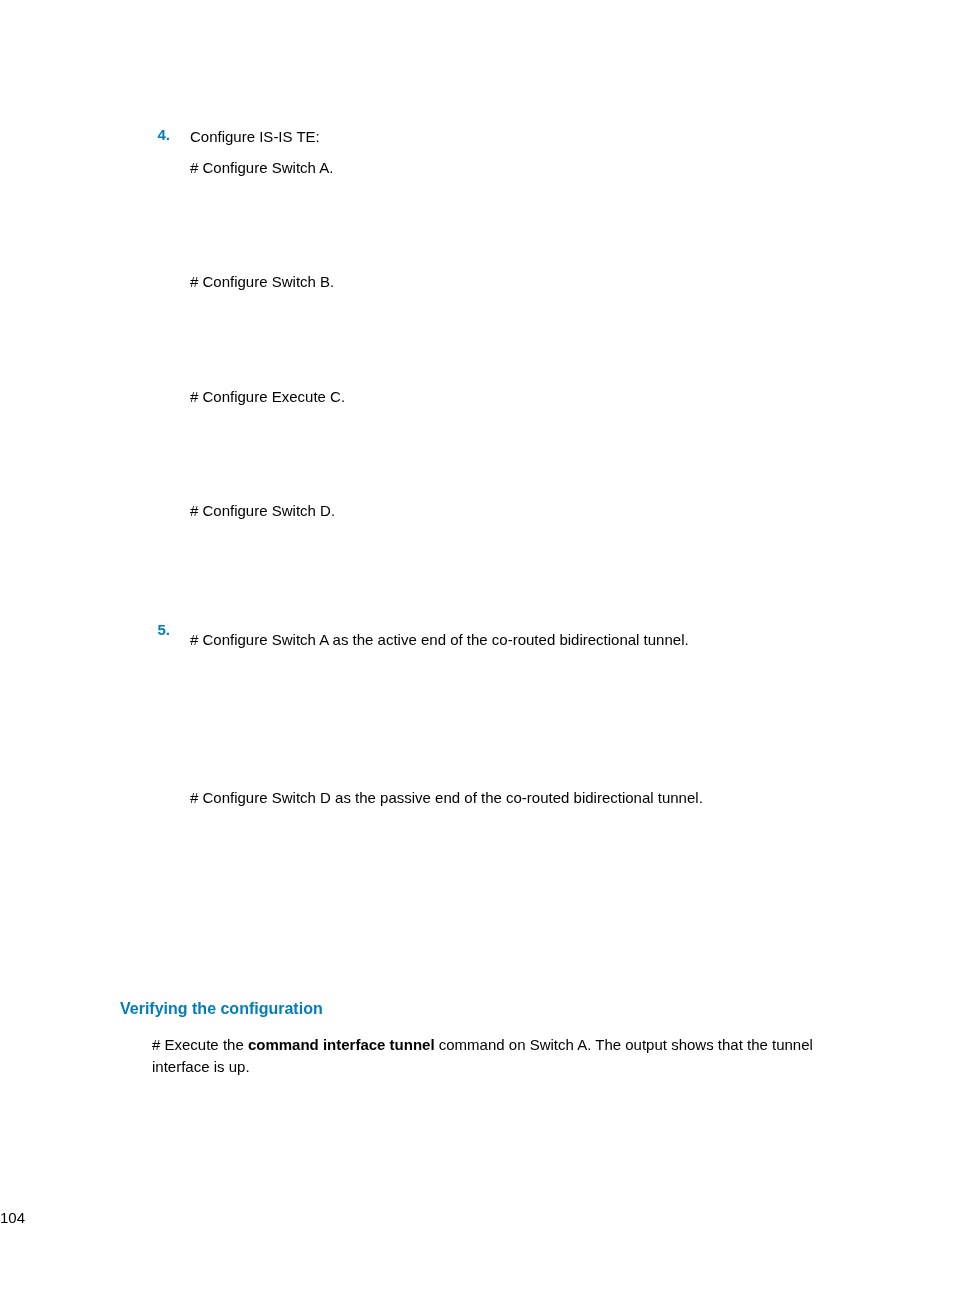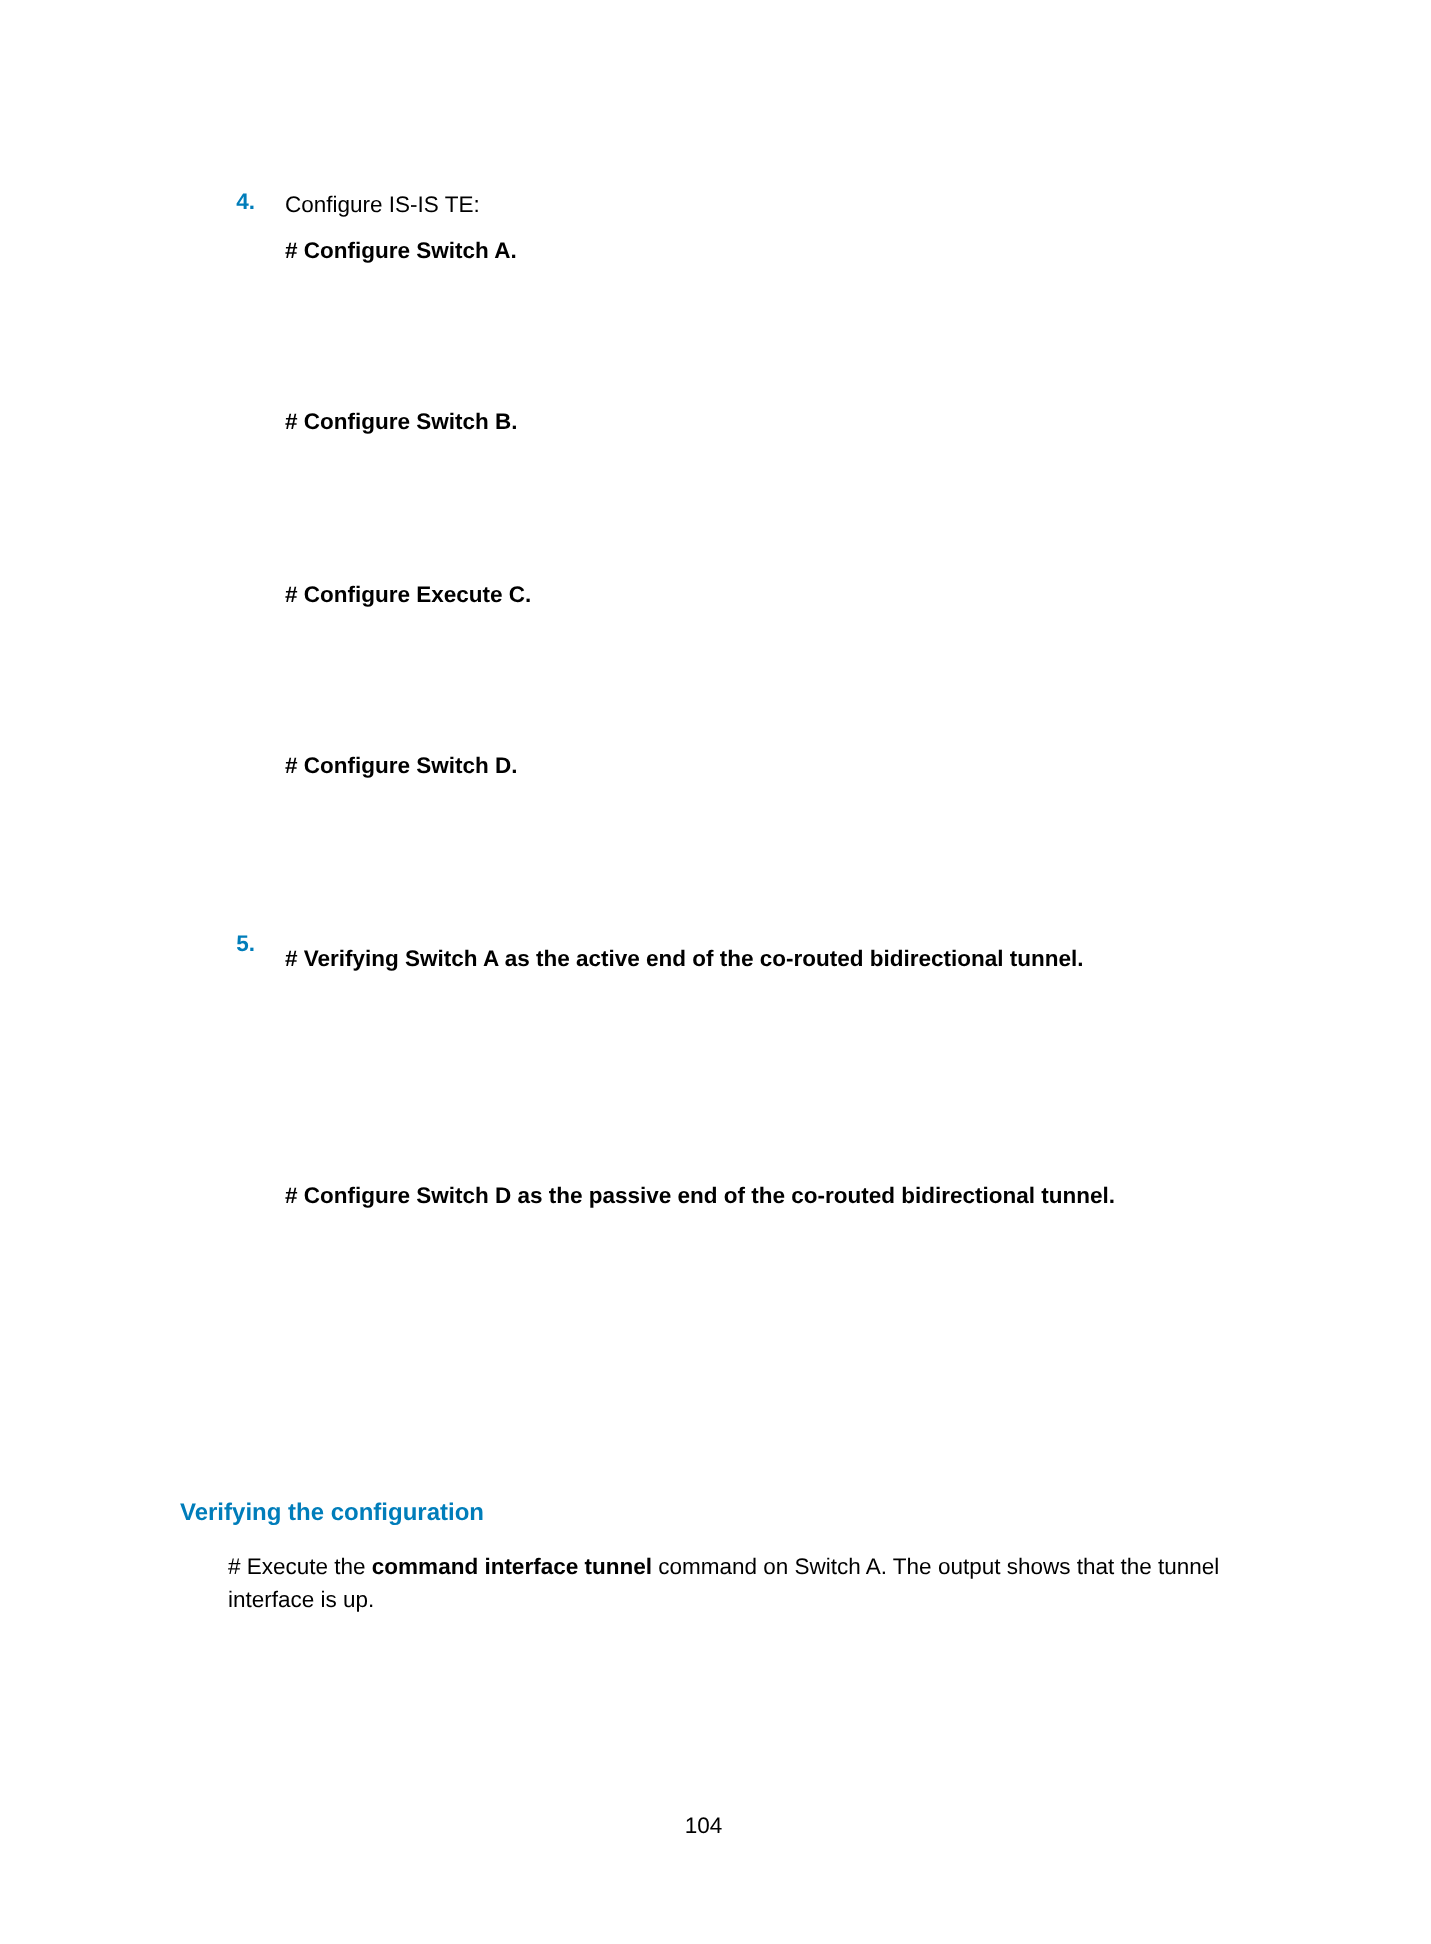--- a/index.html
+++ b/index.html
@@ -33,21 +33,20 @@
     flex-shrink: 0;
   }
   .ol-content {
     flex: 1;
     font-size: 15px;
     line-height: 1.5;
   }
   .hash-line {
     font-size: 15px;
     line-height: 1.5;
-    font-weight: bold;
   }
   .gap-block { height: 92px; }
   .gap-block-lg { height: 136px; }
   .heading-verify {
     color: #007dba;
     font-size: 16px;
     font-weight: bold;
     margin-top: 54px;
     margin-bottom: 16px;
   }
@@ -55,23 +54,21 @@
     font-size: 15px;
     line-height: 1.5;
     margin-left: 32px;
   }
   .verify-text b { font-weight: bold; }
   .page-num {
     position: absolute;
     bottom: 70px;
     left: 0;
     width: 904px;
-    text-align: center;
     font-size: 15px;
-    margin-left: 17px;
   }
   .bump { margin-top: 8px; }
 </style>
 </head>
 <body>
 
 <div class="page">
   <div class="body-area">
 
     <div class="ol-item">
@@ -85,21 +82,21 @@
         <div class="hash-line"># Configure Execute C.</div>
         <div class="gap-block"></div>
         <div class="hash-line"># Configure Switch D.</div>
         <div class="gap-block"></div>
       </div>
     </div>
 
     <div class="ol-item">
       <div class="ol-num">5.</div>
       <div class="ol-content">
-        <div class="hash-line bump"># Verifying Switch A as the active end of the co-routed bidirectional tunnel.</div>
+        <div class="hash-line bump"># Configure Switch A as the active end of the co-routed bidirectional tunnel.</div>
         <div class="gap-block-lg"></div>
         <div class="hash-line"># Configure Switch D as the passive end of the co-routed bidirectional tunnel.</div>
         <div class="gap-block-lg"></div>
       </div>
     </div>
 
     <div class="heading-verify">Verifying the configuration</div>
     <div class="verify-text">
       <span># Execute the </span><b>command interface tunnel</b><span> command on Switch A. The output shows that the tunnel interface is up.</span>
     </div>

